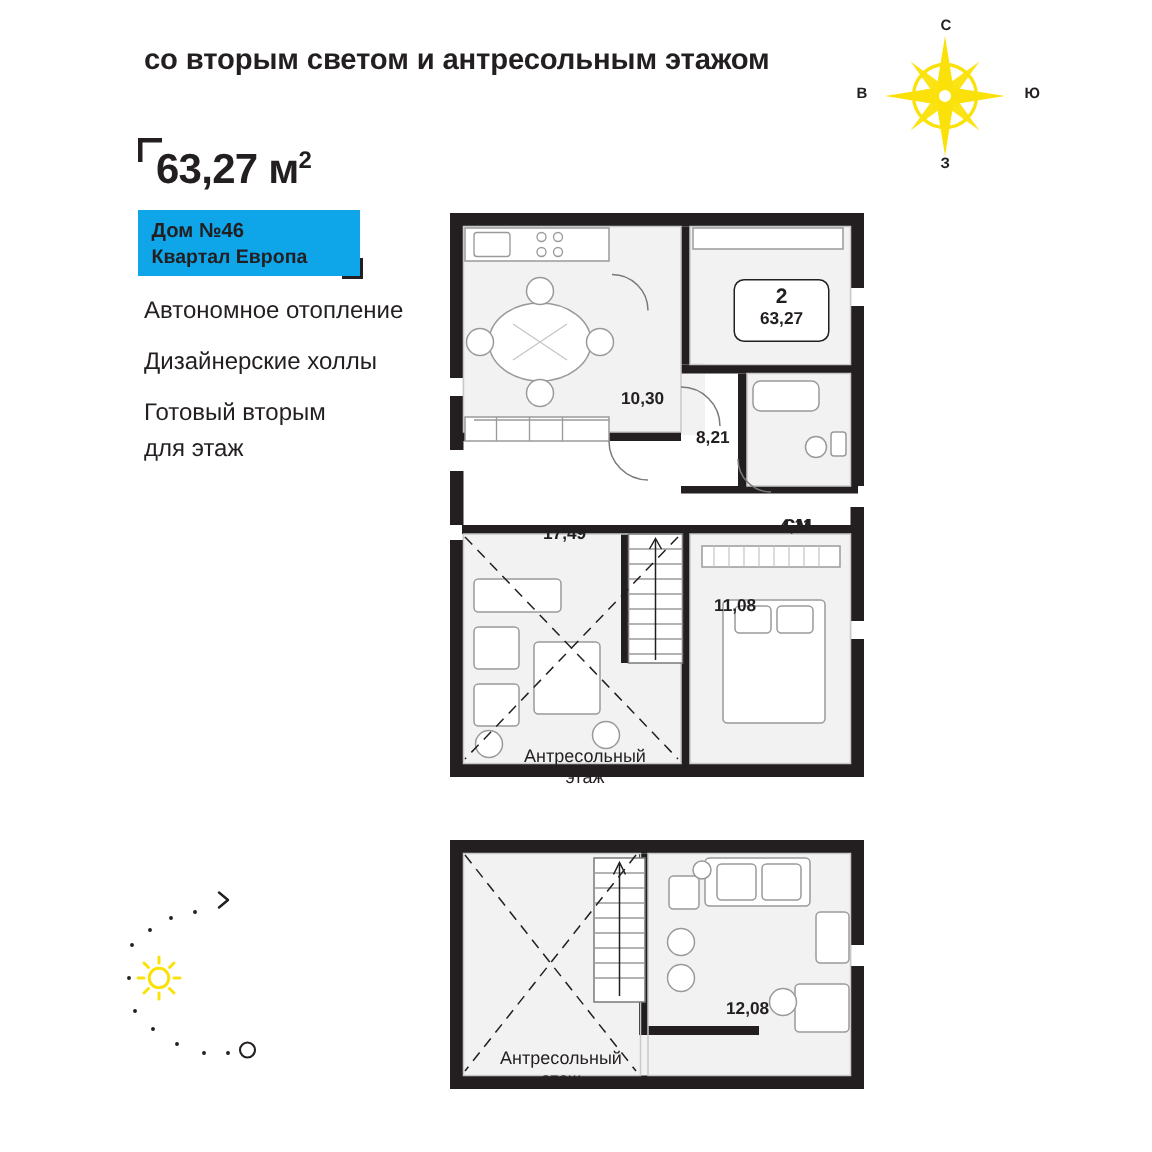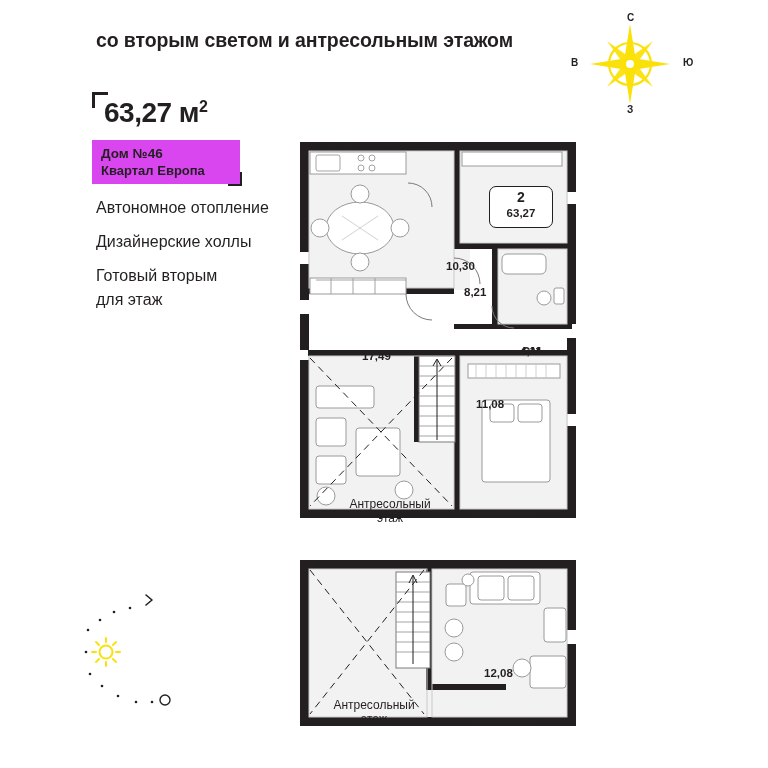--- a/index.html
+++ b/index.html
@@ -26,21 +26,21 @@
   }
   .area sup{font-size:16px;font-weight:700;vertical-align:super;}
 
   .corner-mark{
     position:absolute;left:92px;top:92px;width:13px;height:13px;
     border-left:3px solid #231f20;border-top:3px solid #231f20;
   }
 
   .badge{
     position:absolute;left:92px;top:140px;width:148px;height:44px;
-    background:#d946ef;
+    background:#0ea5e9;
   }
   .badge .l1{position:absolute;left:9px;top:6px;font-size:13.5px;font-weight:700;}
   .badge .l2{position:absolute;left:9px;top:23px;font-size:13px;font-weight:700;}
   .badge-corner{
     position:absolute;left:228px;top:172px;width:12px;height:12px;
     border-right:2px solid #231f20;border-bottom:2px solid #231f20;
   }
 
   .features{position:absolute;left:96px;top:196px;width:220px;}
   .features div{font-size:16px;line-height:1.55;font-weight:400;margin-bottom:9px;}
@@ -358,21 +358,21 @@
         <rect x="258" y="480" width="22" height="34" rx="3"></rect>
         <rect x="244" y="528" width="36" height="32" rx="3"></rect>
         <circle cx="236" cy="540" r="9"></circle>
         <circle cx="168" cy="500" r="9"></circle>
         <circle cx="168" cy="524" r="9"></circle>
         <circle cx="182" cy="452" r="6"></circle>
       </g>
     </svg>
 
     
-    <div class="rm-label" style="left:128px;top:132px;margin-left:32px;">10,30</div>
+    <div class="rm-label" style="left:128px;top:132px;">10,30</div>
     <div class="rm-label" style="left:178px;top:158px;">8,21</div>
     <div class="rm-label" style="left:234px;top:187px;margin-top:30px;">4,11</div>
     <div class="rm-label small" style="left:236px;top:213px;">см</div>
     <div class="rm-label" style="left:76px;top:222px;">17,49</div>
     <div class="rm-label" style="left:190px;top:270px;">11,08</div>
     <div class="rm-label" style="left:198px;top:539px;">12,08</div>
 
     
     <div class="mz-label" style="left:58px;top:369px;width:92px;">
       <span>Антресольный</span><br>

